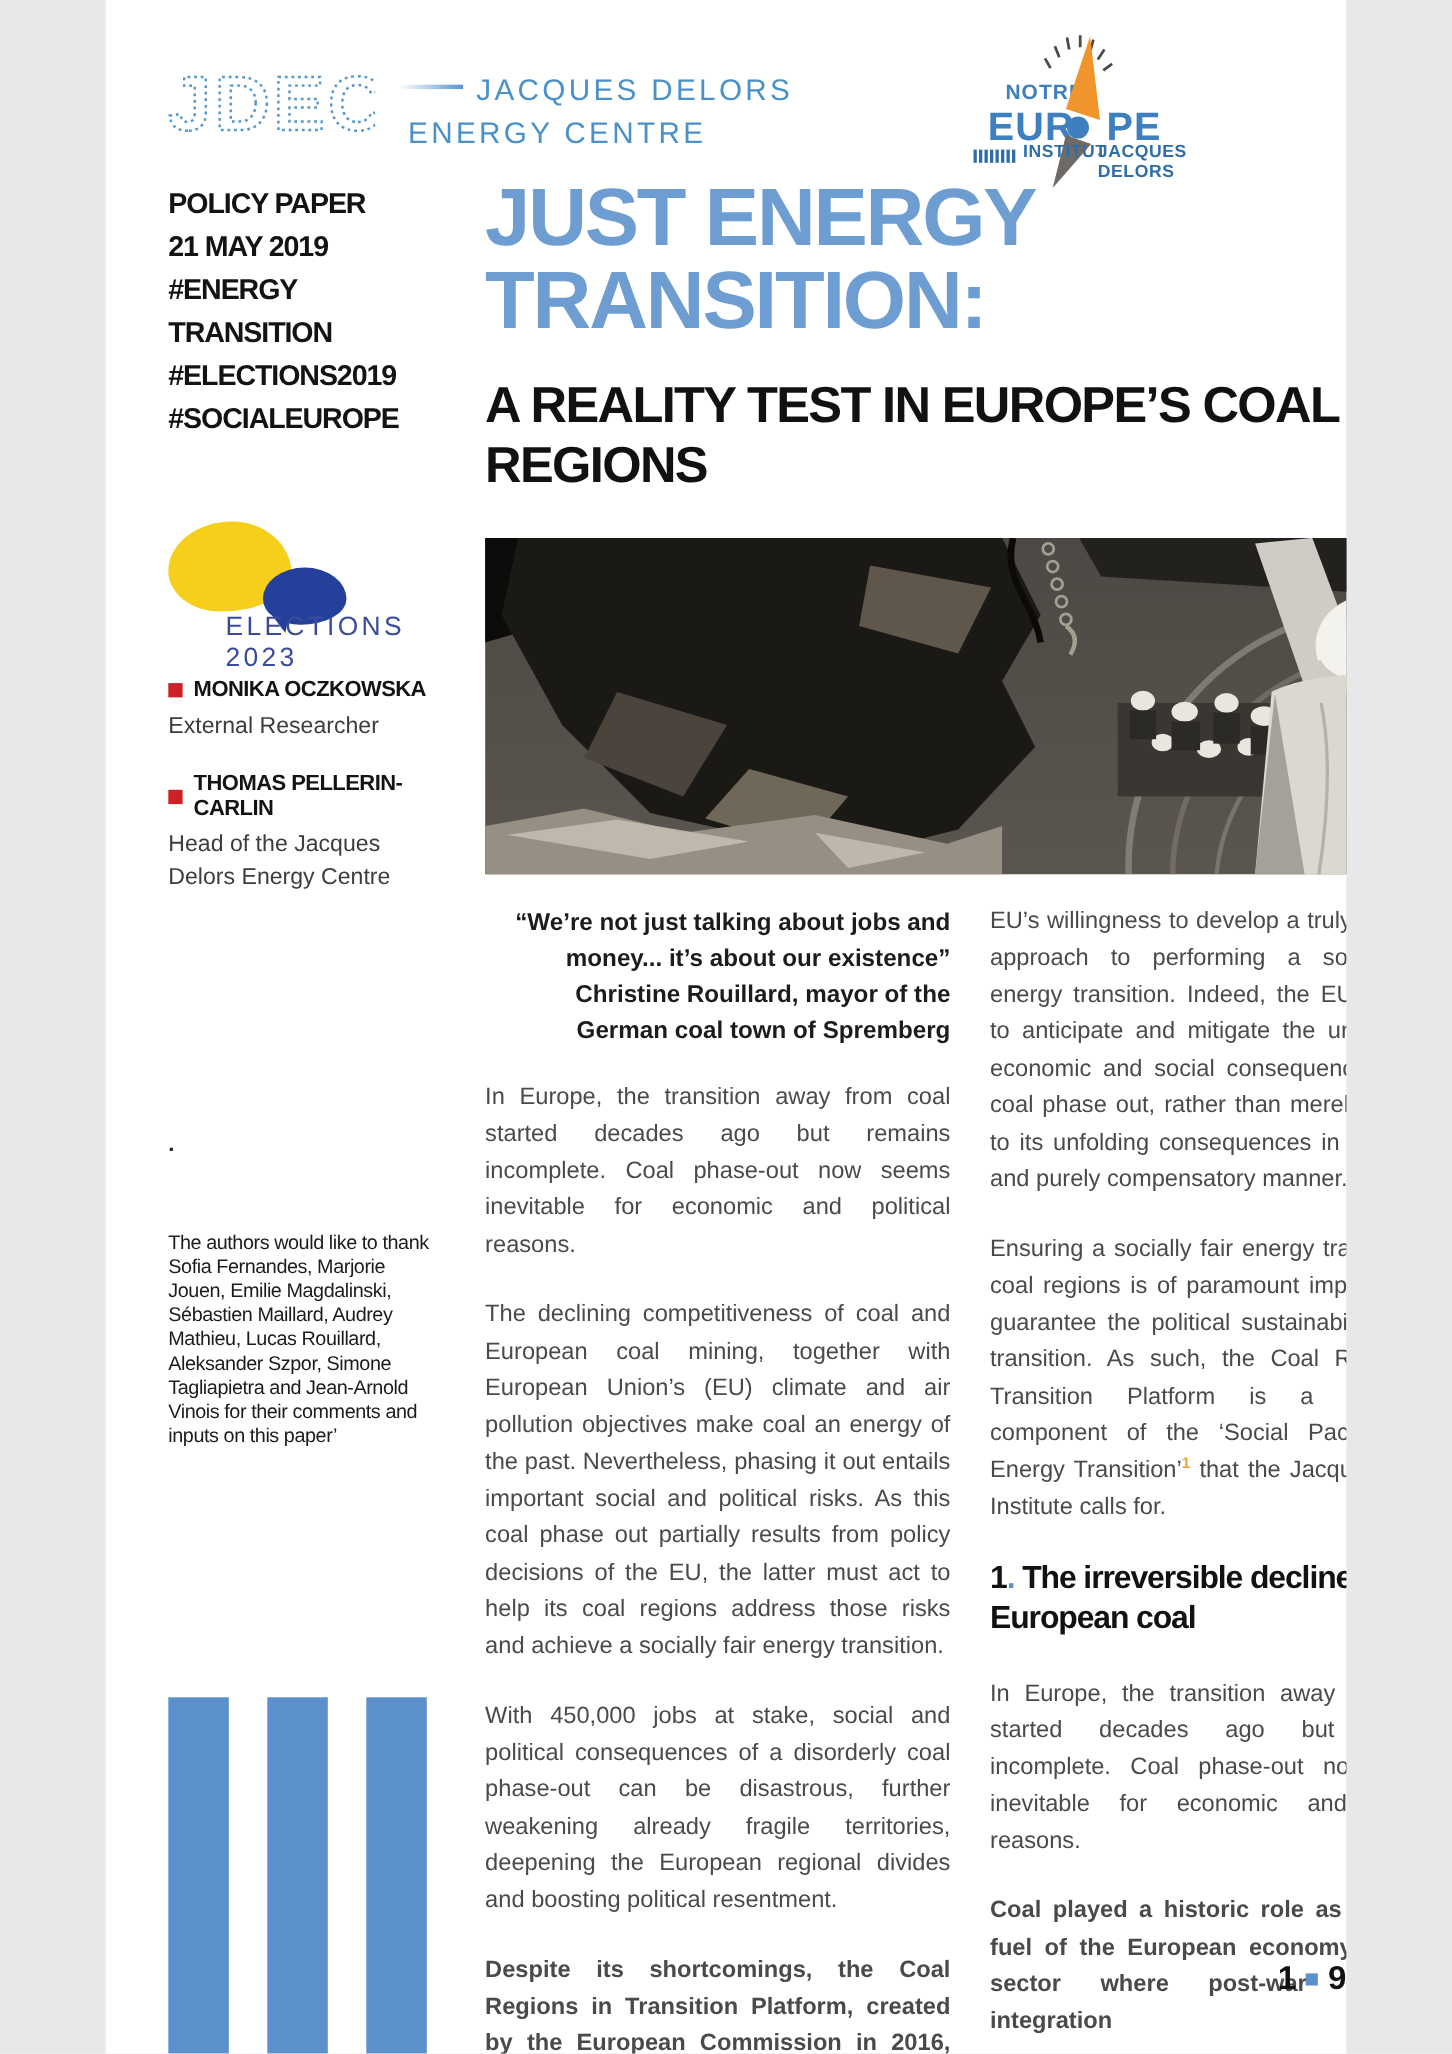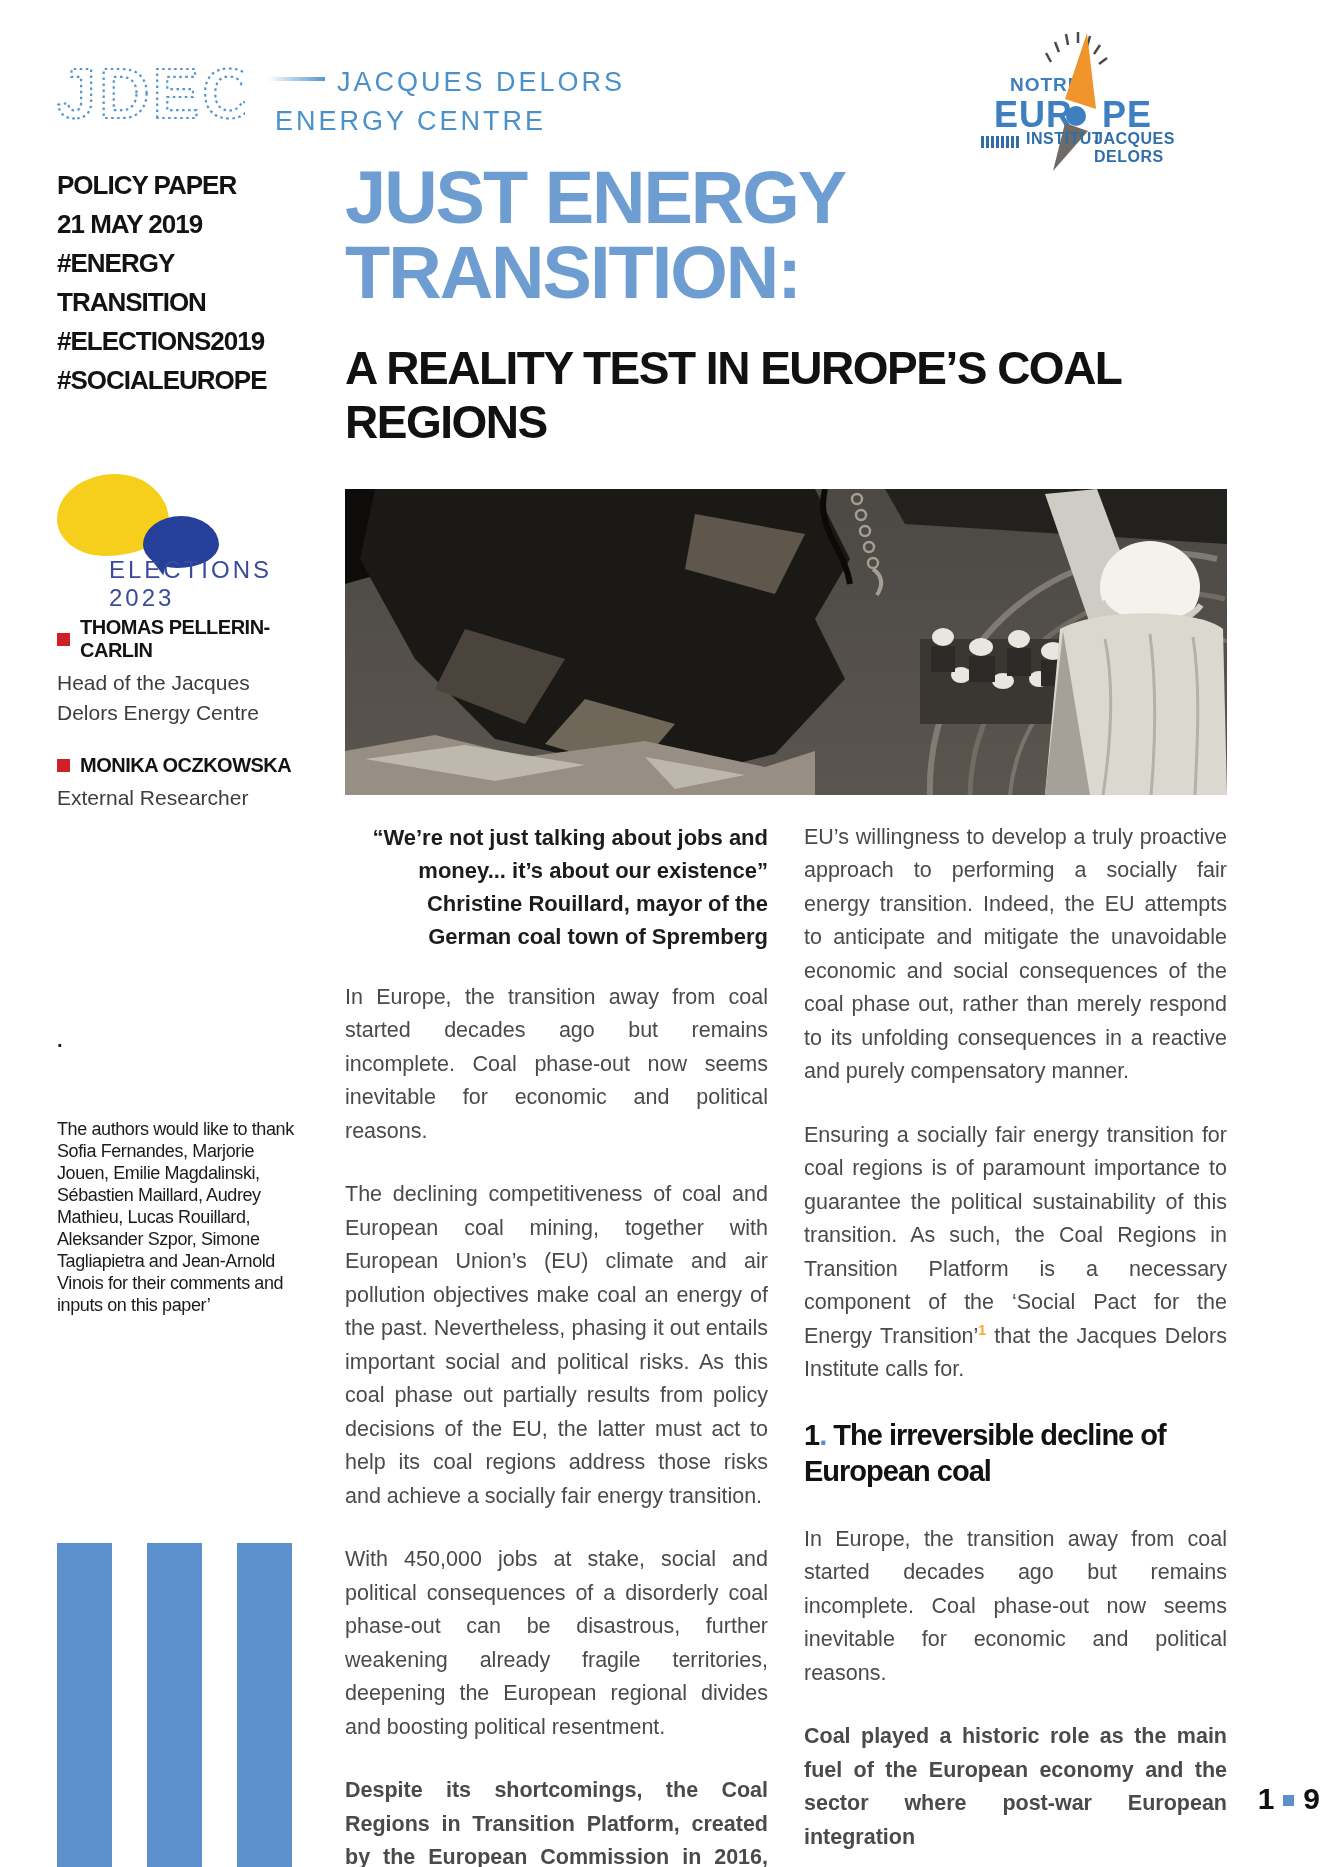--- a/index.html
+++ b/index.html
@@ -1,19 +1,19 @@
 <!DOCTYPE html>
 <html><head>
 <meta charset="utf-8">
 <style>
   * { margin:0; padding:0; box-sizing:border-box; }
   html,body { background:#e8e8e8; }
   body { font-family:"Liberation Sans", sans-serif; }
   .page {
-    position:relative; width:1320px; height:1867px; margin:0 auto;
+    position:relative; width:1128px; height:1867px; margin:0 auto;
     background:#ffffff; overflow:hidden; color:#151515;
   }
 
   
   .jdec-logo { position:absolute; left:55px; top:55px; display:flex; align-items:flex-start; }
   .jdec-acronym-svg { display:block; }
   .jdec-wordmark { margin-left:22px; padding-top:12px; position:relative; }
   .jdec-dash { position:absolute; left:0; top:22px; width:58px; height:4px;
     background:linear-gradient(to right, rgba(85,150,206,0), #5596CE); }
   .jdec-line1 { margin-left:70px; font-size:27px; letter-spacing:3px; color:#4A90C9; font-weight:400; }
@@ -130,30 +130,30 @@
     <div class="elections">
       <div class="bubble-yellow"></div>
       <div class="bubble-blue"></div>
       <div class="elections-text">ELECTIONS 2023</div>
     </div>
 
     <div class="authors">
       <div class="author">
         <div class="author-name">
           <span class="bullet"></span>
+          <span>MONIKA OCZKOWSKA</span>
+        </div>
+        <div class="author-role">External Researcher</div>
+      </div>
+      <div class="author">
+        <div class="author-name">
+          <span class="bullet"></span>
           <span>THOMAS PELLERIN-CARLIN</span>
         </div>
         <div class="author-role">Head of the Jacques Delors Energy Centre</div>
-      </div>
-      <div class="author">
-        <div class="author-name">
-          <span class="bullet"></span>
-          <span>MONIKA OCZKOWSKA</span>
-        </div>
-        <div class="author-role">External Researcher</div>
       </div>
     </div>
 
     <div class="stray">.</div>
 
     <div class="ack">The authors would like to thank Sofia Fernandes, Marjorie Jouen, Emilie Magdalinski, Sébastien Maillard, Audrey Mathieu, Lucas Rouillard, Aleksander Szpor, Simone Tagliapietra and Jean-Arnold Vinois for their comments and inputs on this paper’</div>
   </aside>
 
   <div class="bars">
     <div></div>

